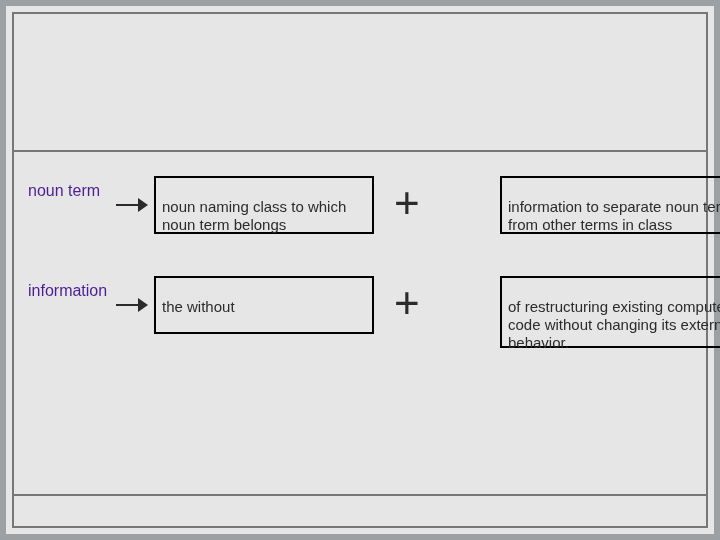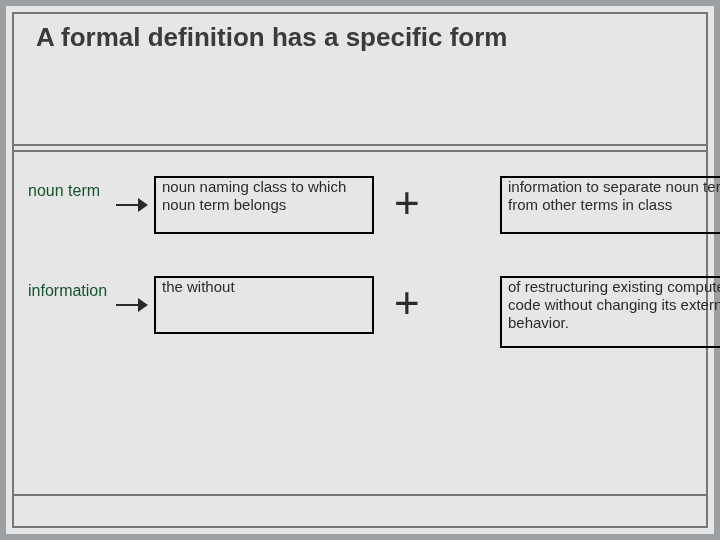--- a/index.html
+++ b/index.html
@@ -67,21 +67,21 @@
   }
   .row1 { top: 162px; }
   .row2 { top: 262px; }
 
   .term {
     position: absolute;
     left: 14px;
     top: 6px;
     width: 88px;
     font-size: 16px;
-    color: #14532d;
+    color: #4c1d95;
     line-height: 1.15;
   }
 
   .arrow {
     position: absolute;
     left: 102px;
     top: 22px;
     width: 32px;
     height: 14px;
   }
@@ -101,21 +101,21 @@
     height: 0;
     border-left: 10px solid #2b2b2b;
     border-top: 7px solid transparent;
     border-bottom: 7px solid transparent;
   }
 
   .box {
     position: absolute;
     border: 2px solid #000;
     background: transparent;
-    padding: 0 6px;
+    padding: 20px 6px;
     font-size: 15px;
     color: #2b2b2b;
     line-height: 1.2;
     box-sizing: border-box;
   }
   .box-class {
     left: 140px;
     width: 220px;
     height: 58px;
   }
@@ -138,23 +138,20 @@
     color: #2b2b2b;
     font-family: "Arial", sans-serif;
   }
 </style>
 </head>
 <body>
 
 <div class="slide">
   <div class="inner">
 
-    <div class="title-area">
-      <div class="title">A formal definition has a specific form</div>
-    </div>
     <div class="title-sub-rule"></div>
 
     <div class="row row1">
       <div class="term">noun term</div>
       <div class="arrow">
         <div class="shaft"></div>
           <div class="head"></div>
       </div>
       <div class="box box-class">noun naming class to which noun term belongs</div>
       <div class="plus">+</div>

